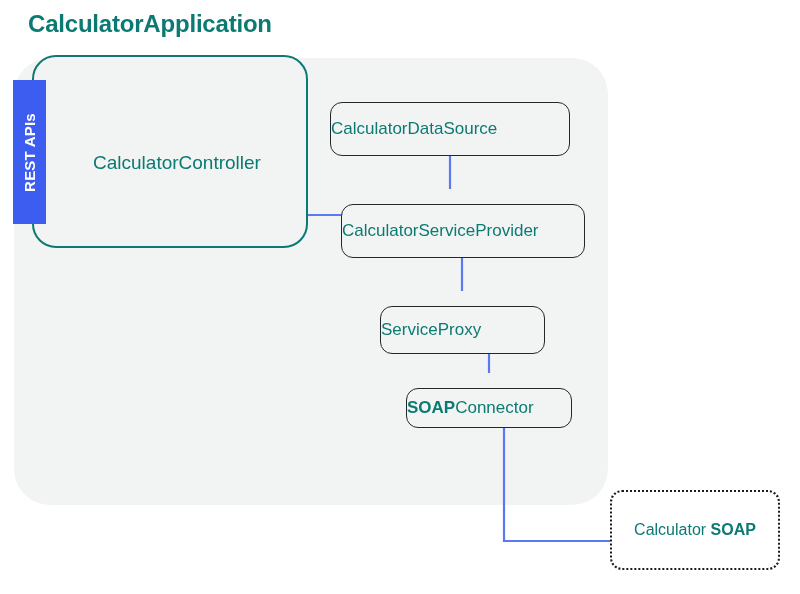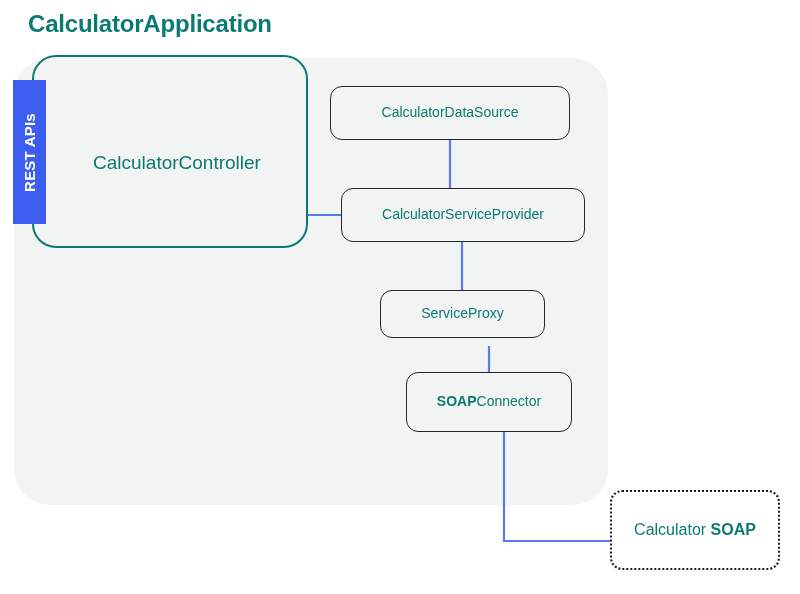--- a/index.html
+++ b/index.html
@@ -102,32 +102,33 @@
 
   
   .node {
     position: absolute;
     box-sizing: border-box;
     background: #f2f4f3;
     border: 1.6px solid #25282b;
     border-radius: 12px;
     display: flex;
     align-items: center;
-    justify-content: center;
-    color: #0b7a72;
-    font-size: 14px;
+    justify-content: flex-start;
+    color: #0b7a72;
+    font-size: 17px;
     text-align: center;
     line-height: 1.25;
+    margin-top: 16px;
   }
   .node .bold { font-weight: bold; }
 
   #node-datasource      { left: 330px; top: 86px;  width: 240px; height: 54px; }
   #node-serviceprovider { left: 341px; top: 188px; width: 244px; height: 54px; }
   #node-serviceproxy    { left: 380px; top: 290px; width: 165px; height: 48px; }
-  #node-soapconnector   { left: 406px; top: 372px; width: 166px; height: 60px; }
+  #node-soapconnector   { left: 406px; top: 372px; width: 166px; height: 40px; }
 
   
   #node-webservice {
     position: absolute;
     left: 610px;
     top: 490px;
     width: 170px;
     height: 80px;
     box-sizing: border-box;
     background: #ffffff;

